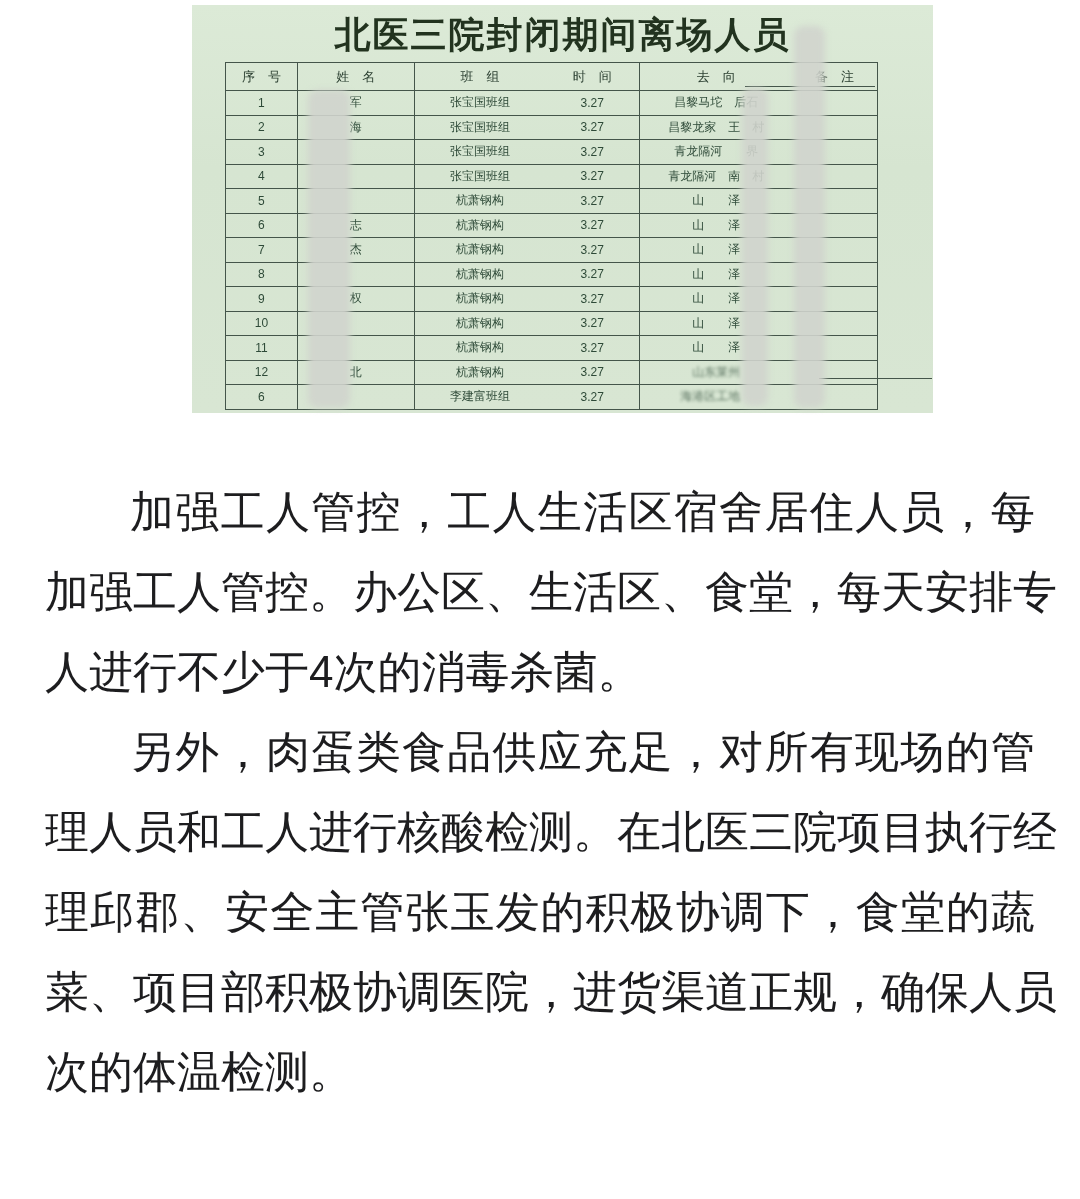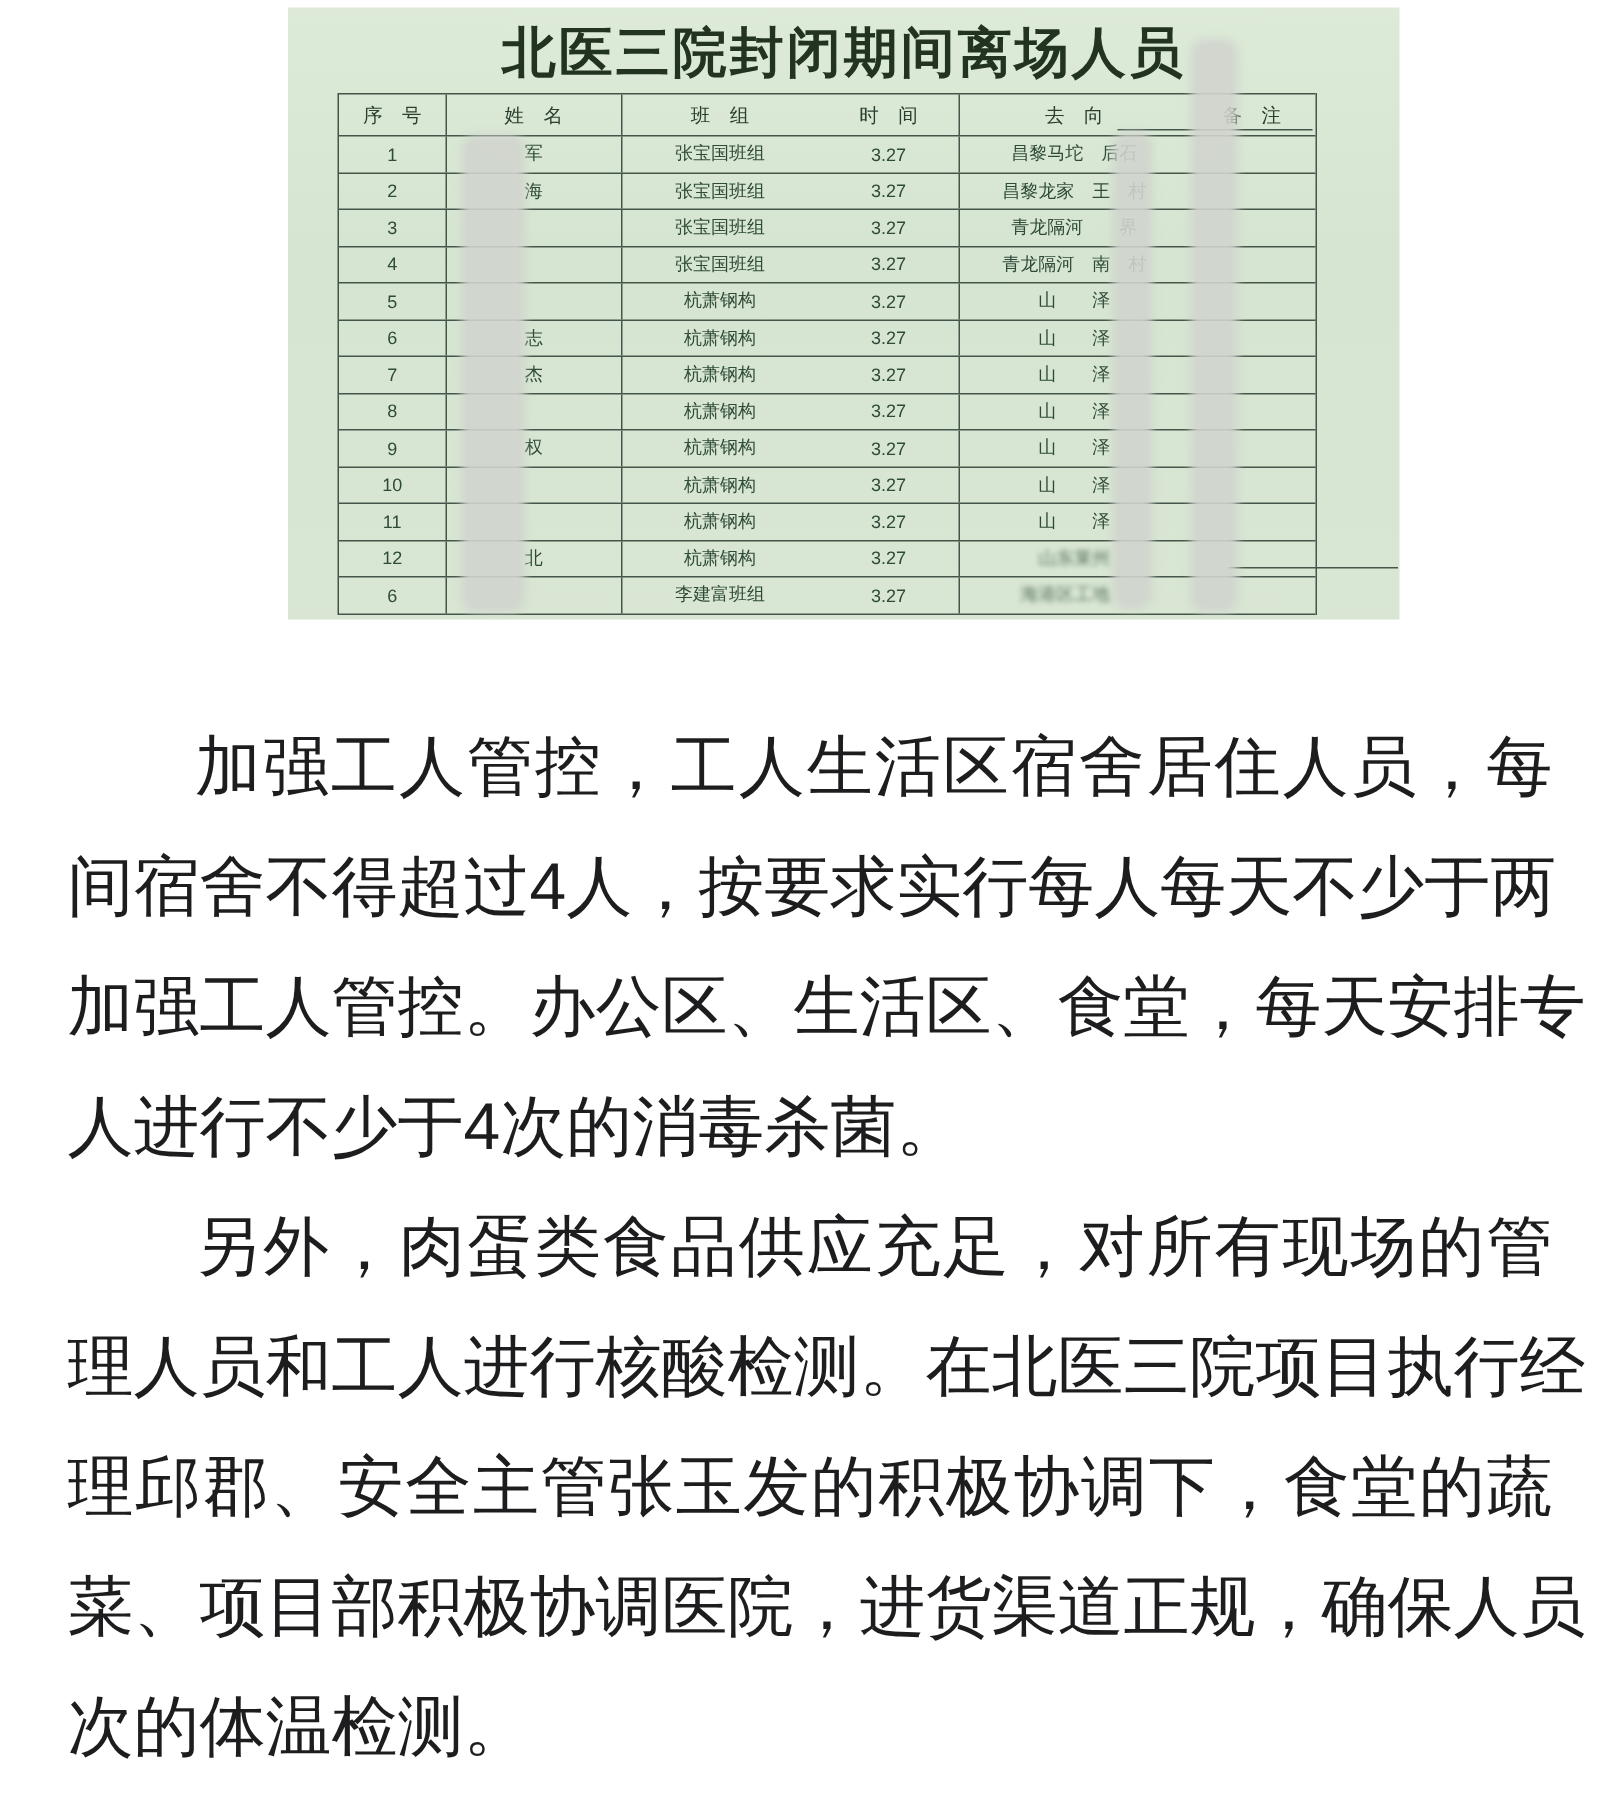--- a/index.html
+++ b/index.html
@@ -245,21 +245,20 @@
     <div class="stray-line"></div>
   </div>
 
   <div class="smudge smudge-name" style="left:116px;top:85px;width:42px;height:318px;"></div>
   <div class="smudge" style="left:550px;top:83px;width:26px;height:318px;"></div>
   <div class="smudge" style="left:602px;top:21px;width:31px;height:382px;"></div>
 </div>
 
 <div class="bodytext">
   <div class="tline indent">加强工人管控，工人生活区宿舍居住人员，每</div>
-  <div class="tline">间宿舍不得超过4人，按要求实行每人每天不少于两</div>
   <div class="tline">加强工人管控。办公区、生活区、食堂，每天安排专</div>
   <div class="tline short">人进行不少于4次的消毒杀菌。</div>
   <div class="tline indent">另外，肉蛋类食品供应充足，对所有现场的管</div>
   <div class="tline">理人员和工人进行核酸检测。在北医三院项目执行经</div>
   <div class="tline">理邱郡、安全主管张玉发的积极协调下，食堂的蔬</div>
   <div class="tline">菜、项目部积极协调医院，进货渠道正规，确保人员</div>
   <div class="tline short">次的体温检测。</div>
 </div>
 
 </body></html>

